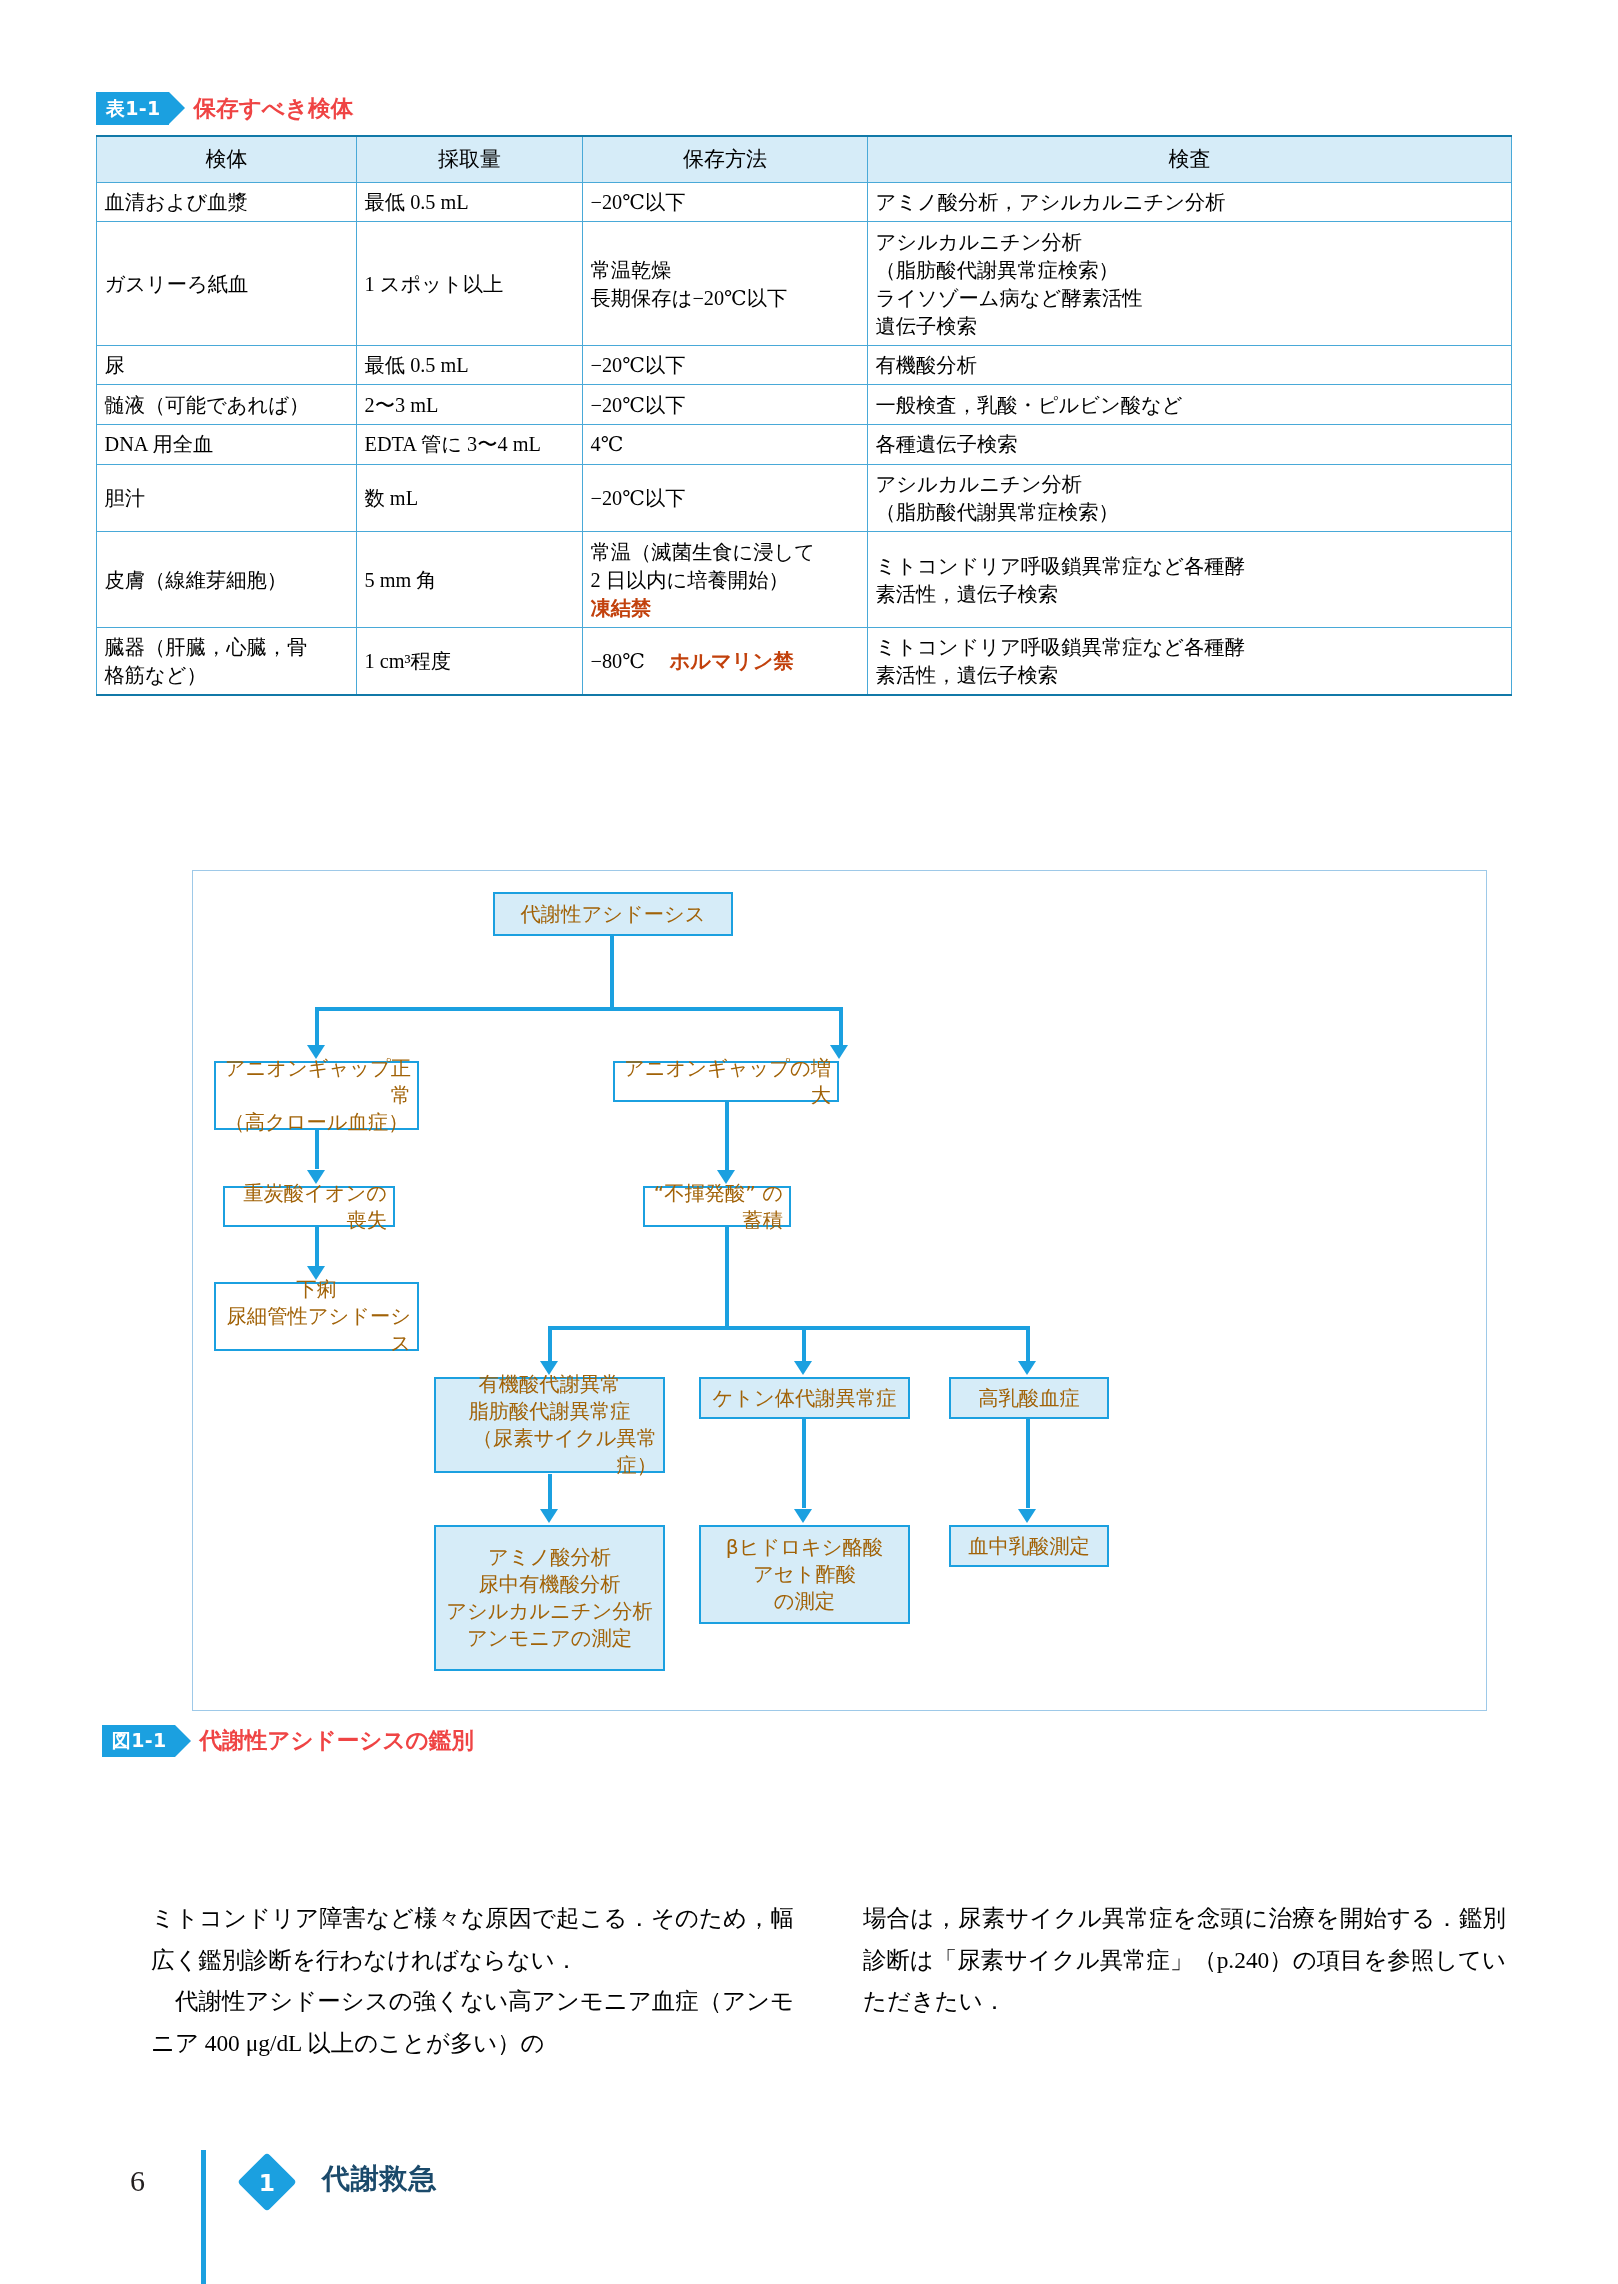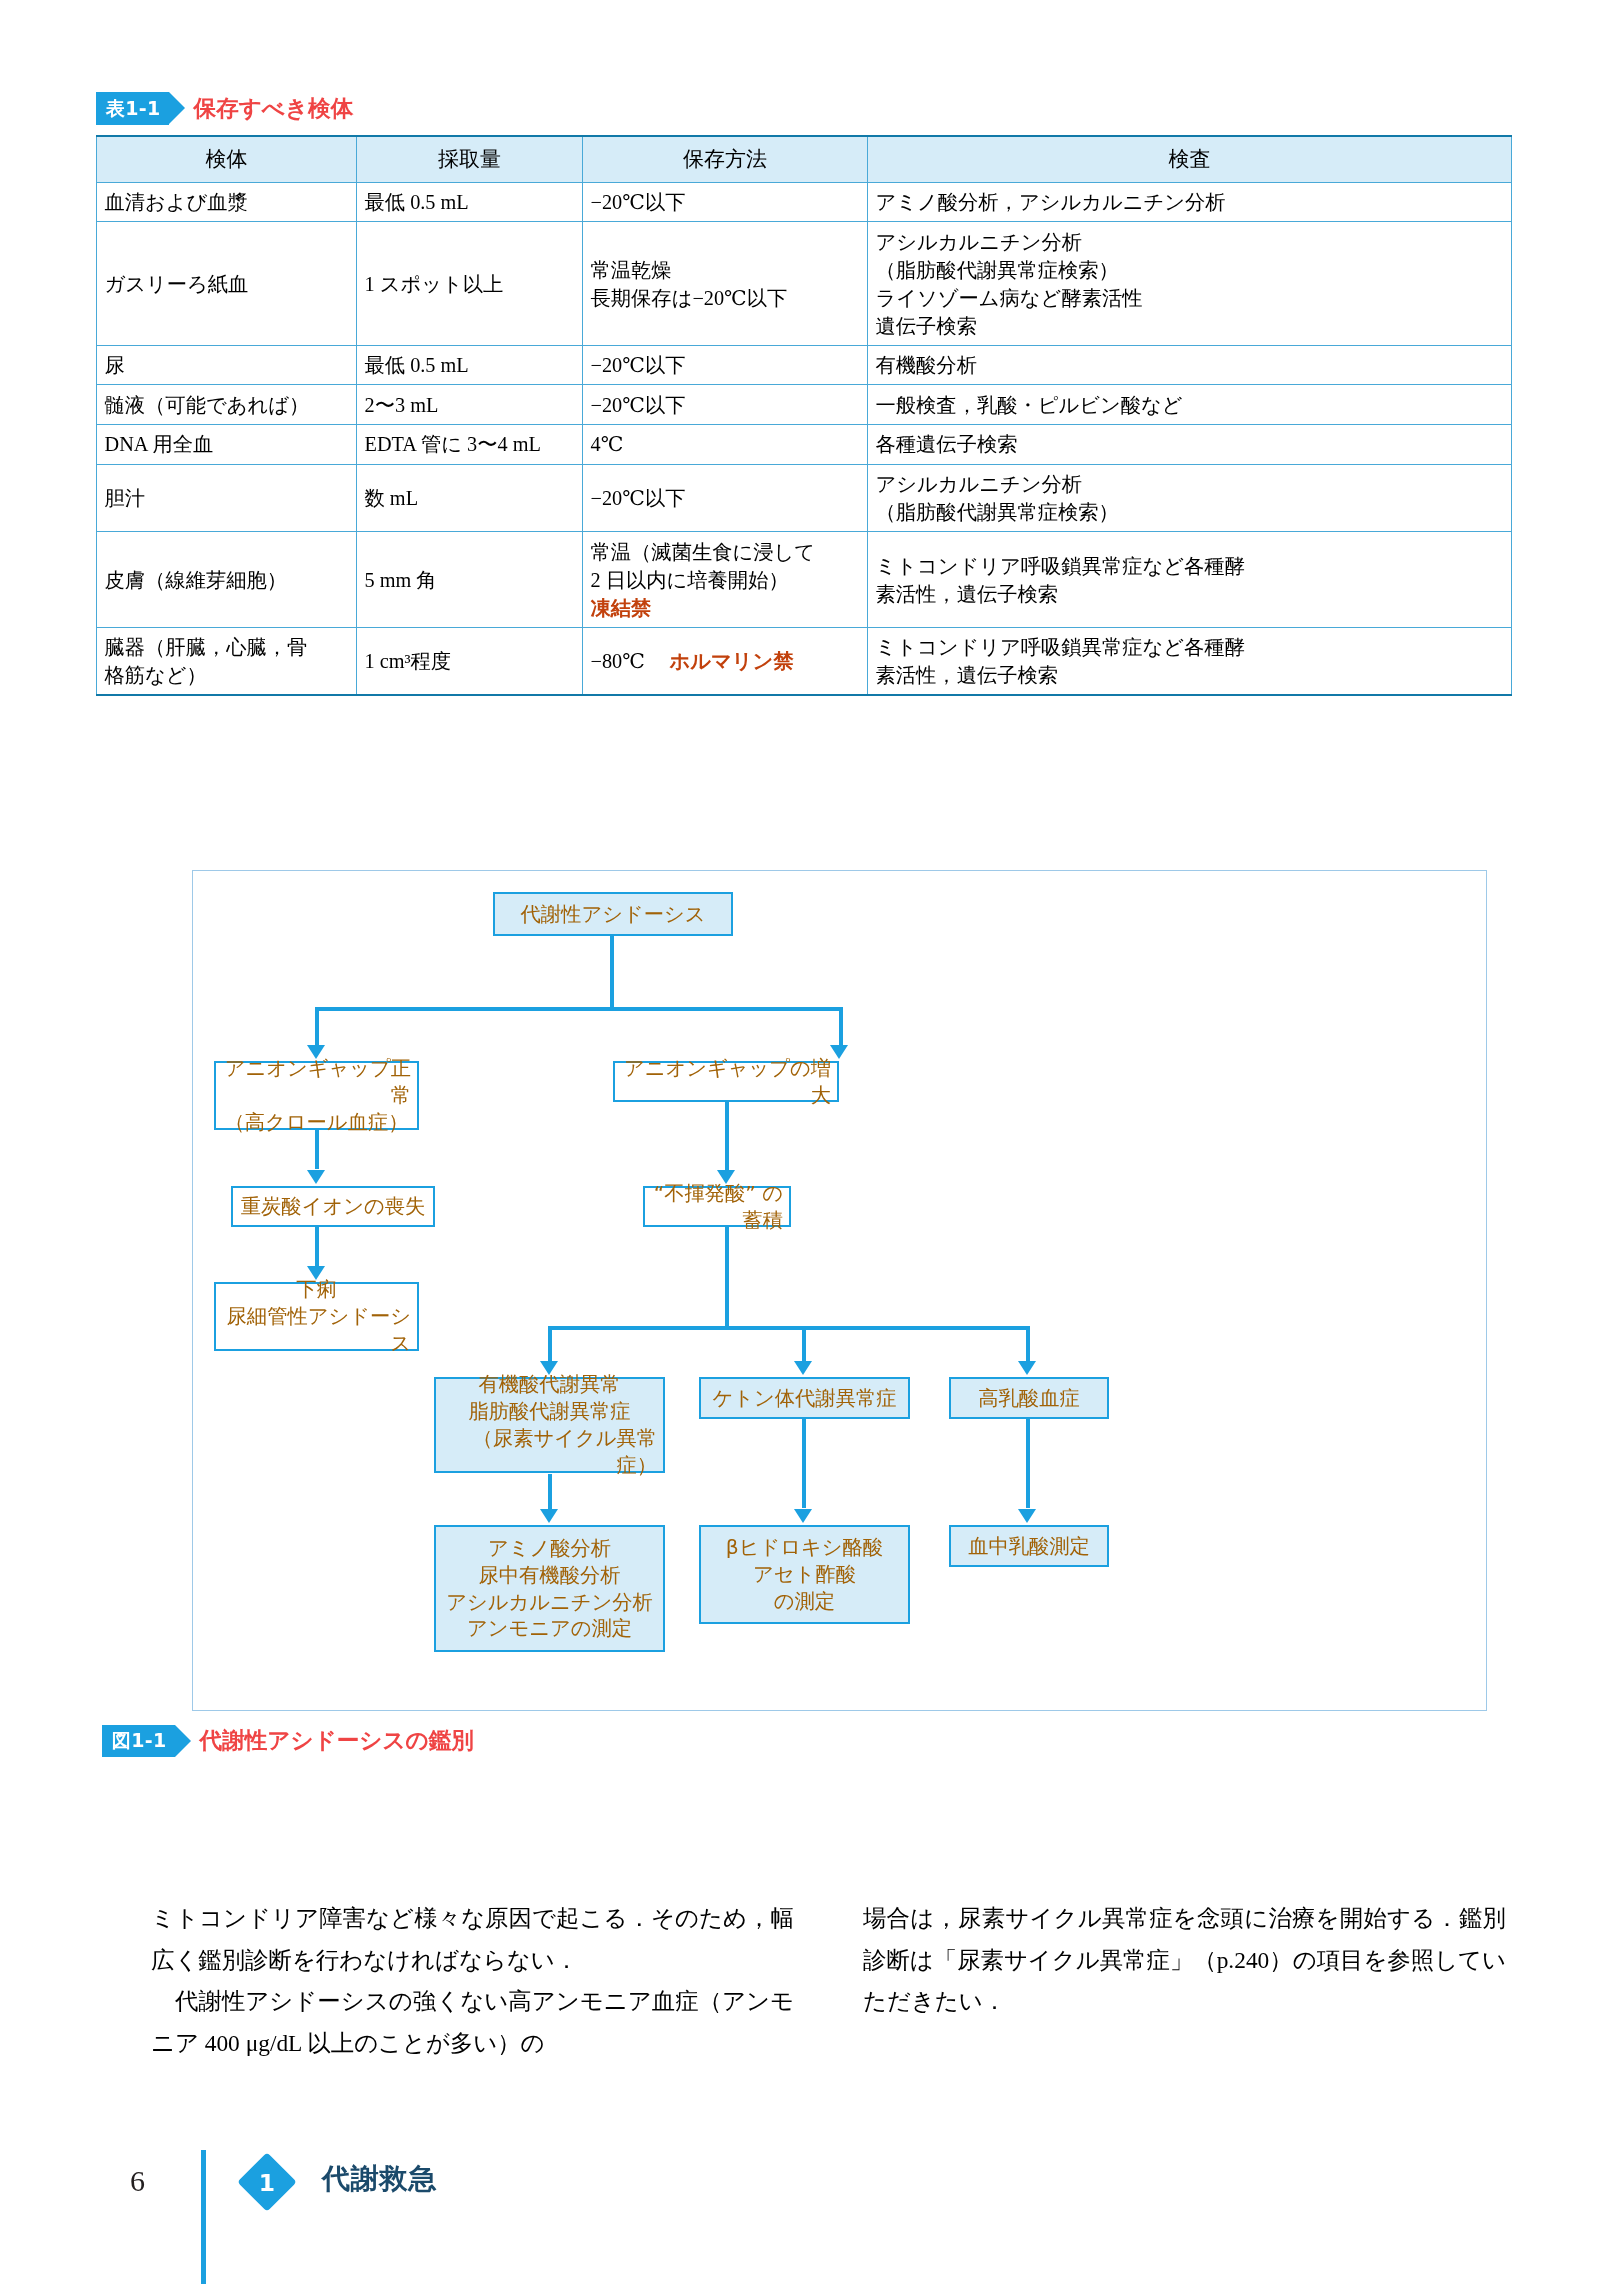--- a/index.html
+++ b/index.html
@@ -327,21 +327,21 @@
 
     <div class="fnode" style="left:21px; top:190px; width:205px; height:69px; flex-direction:column;">
       <span>アニオンギャップ正常</span>
       <span>（高クロール血症）</span>
     </div>
 
     <div class="fnode" style="left:420px; top:190px; width:226px; height:41px;">
       <span>アニオンギャップの増大</span>
     </div>
 
-    <div class="fnode" style="left:38px; top:315px; width:204px; height:41px;">
+    <div class="fnode" style="left:30px; top:315px; width:172px; height:41px;">
       <span>重炭酸イオンの喪失</span>
     </div>
 
     <div class="fnode" style="left:450px; top:315px; width:148px; height:41px;">
       <span>“不揮発酸” の蓄積</span>
     </div>
 
     <div class="fnode" style="left:21px; top:411px; width:205px; height:69px; flex-direction:column;">
       <span>下痢</span>
       <span>尿細管性アシドーシス</span>
@@ -354,21 +354,21 @@
     </div>
 
     <div class="fnode filled" style="left:506px; top:506px; width:211px; height:42px;">
       <span>ケトン体代謝異常症</span>
     </div>
 
     <div class="fnode filled" style="left:756px; top:506px; width:160px; height:42px;">
       <span>高乳酸血症</span>
     </div>
 
-    <div class="fnode filled" style="left:241px; top:654px; width:231px; height:127px; flex-direction:column;">
+    <div class="fnode filled" style="left:241px; top:654px; width:231px; height:146px; flex-direction:column;">
       <span>アミノ酸分析</span>
       <span>尿中有機酸分析</span>
       <span>アシルカルニチン分析</span>
       <span>アンモニアの測定</span>
     </div>
 
     <div class="fnode filled" style="left:506px; top:654px; width:211px; height:99px; flex-direction:column;">
       <span>βヒドロキシ酪酸</span>
       <span>アセト酢酸</span>
       <span>の測定</span>

